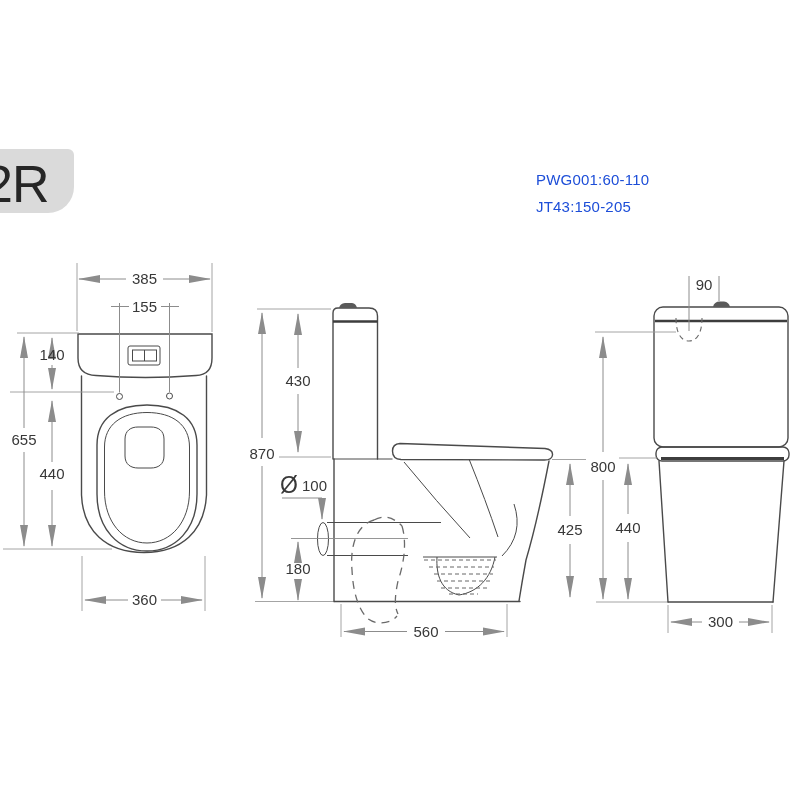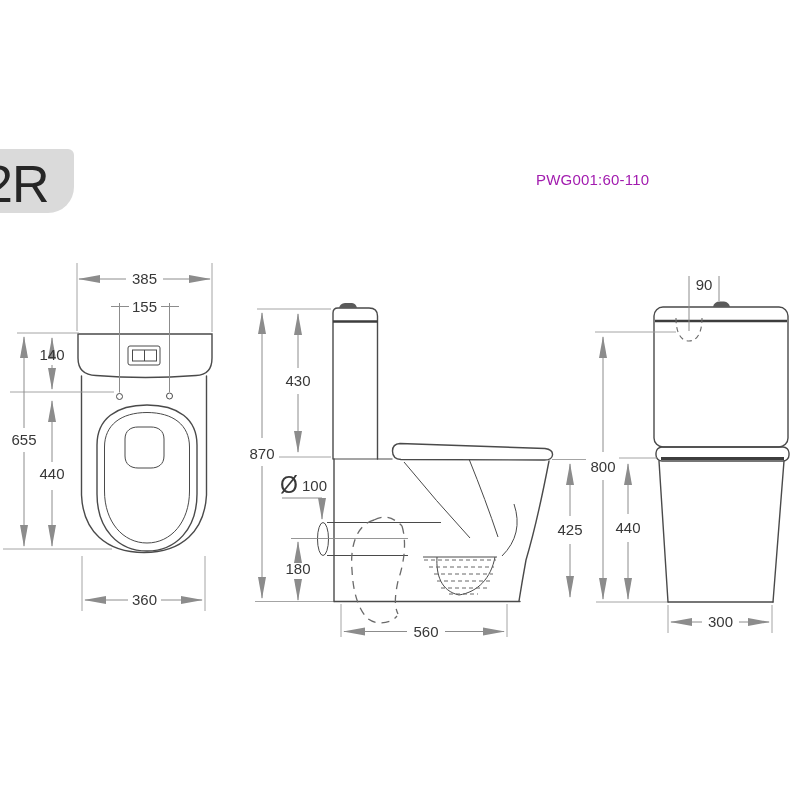--- a/index.html
+++ b/index.html
@@ -9,21 +9,21 @@
   }
   .badge{
     position:absolute;left:-52px;top:149px;width:126px;height:64px;
     background:#dadada;border-radius:0 6px 26px 0;
   }
   .badge span{
     position:absolute;left:36px;top:5px;font-size:52px;color:#262626;
     letter-spacing:-1px;
   }
   .part-codes{
-    position:absolute;left:536px;top:166px;font-size:15px;color:#a21caf;
+    position:absolute;left:536px;top:166px;font-size:15px;color:#1d4ed8;
     line-height:27px;letter-spacing:.2px;
   }
   svg{position:absolute;left:0;top:0;}
   .obj{stroke:#4a4a4a;stroke-width:1.4;fill:none;stroke-linecap:round;}
   .obj2{stroke:#4a4a4a;stroke-width:1;fill:none;}
   .thick{stroke:#3d3d3d;stroke-width:3;fill:none;}
   .lid{stroke:#3d3d3d;stroke-width:2.4;fill:none;}
   .dim{stroke:#8c8c8c;stroke-width:1;fill:none;}
   .ext{stroke:#9a9a9a;stroke-width:.9;fill:none;}
   .dash{stroke:#6a6a6a;stroke-width:1.3;fill:none;stroke-dasharray:8 6;}
@@ -35,20 +35,21 @@
 </style>
 </head>
 <body>
 
 <div class="badge">
   <span>2R</span>
 </div>
 
 <div class="part-codes">
   <div>PWG001:60-110</div>
+  <div>JT43:150-205</div>
 </div>
 
 <svg width="800" height="800" viewBox="0 0 800 800">
   <defs>
     <marker id="arr" markerUnits="userSpaceOnUse" markerWidth="22" markerHeight="10" refX="21" refY="5" orient="auto">
       <path d="M0,1 L22,5 L0,9 Z" fill="#8c8c8c"></path>
     </marker>
   </defs>
 
   <g>

